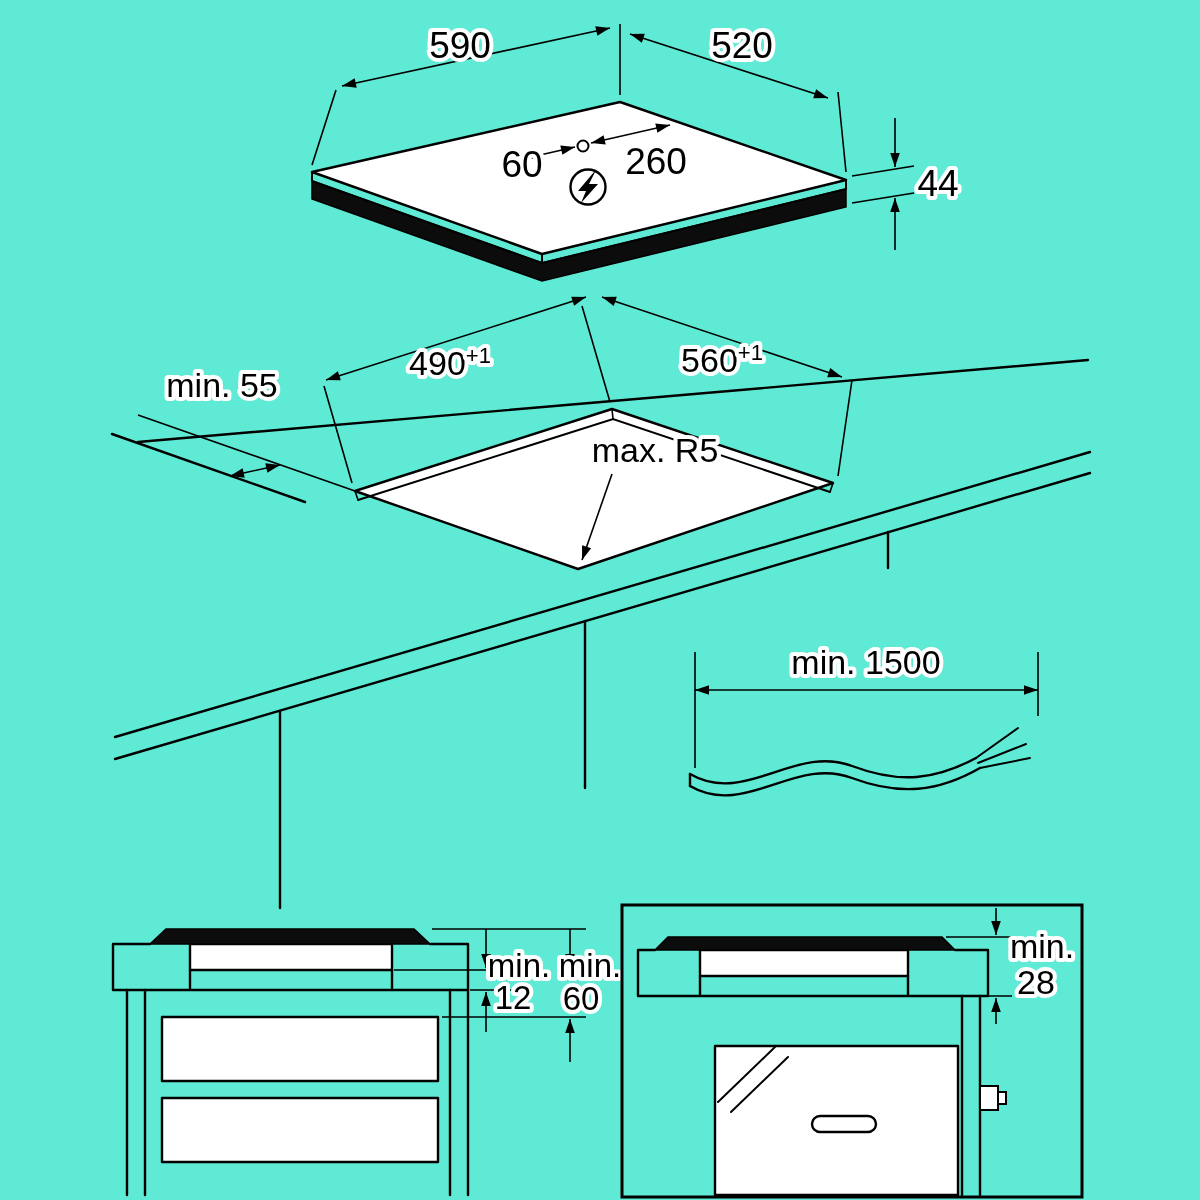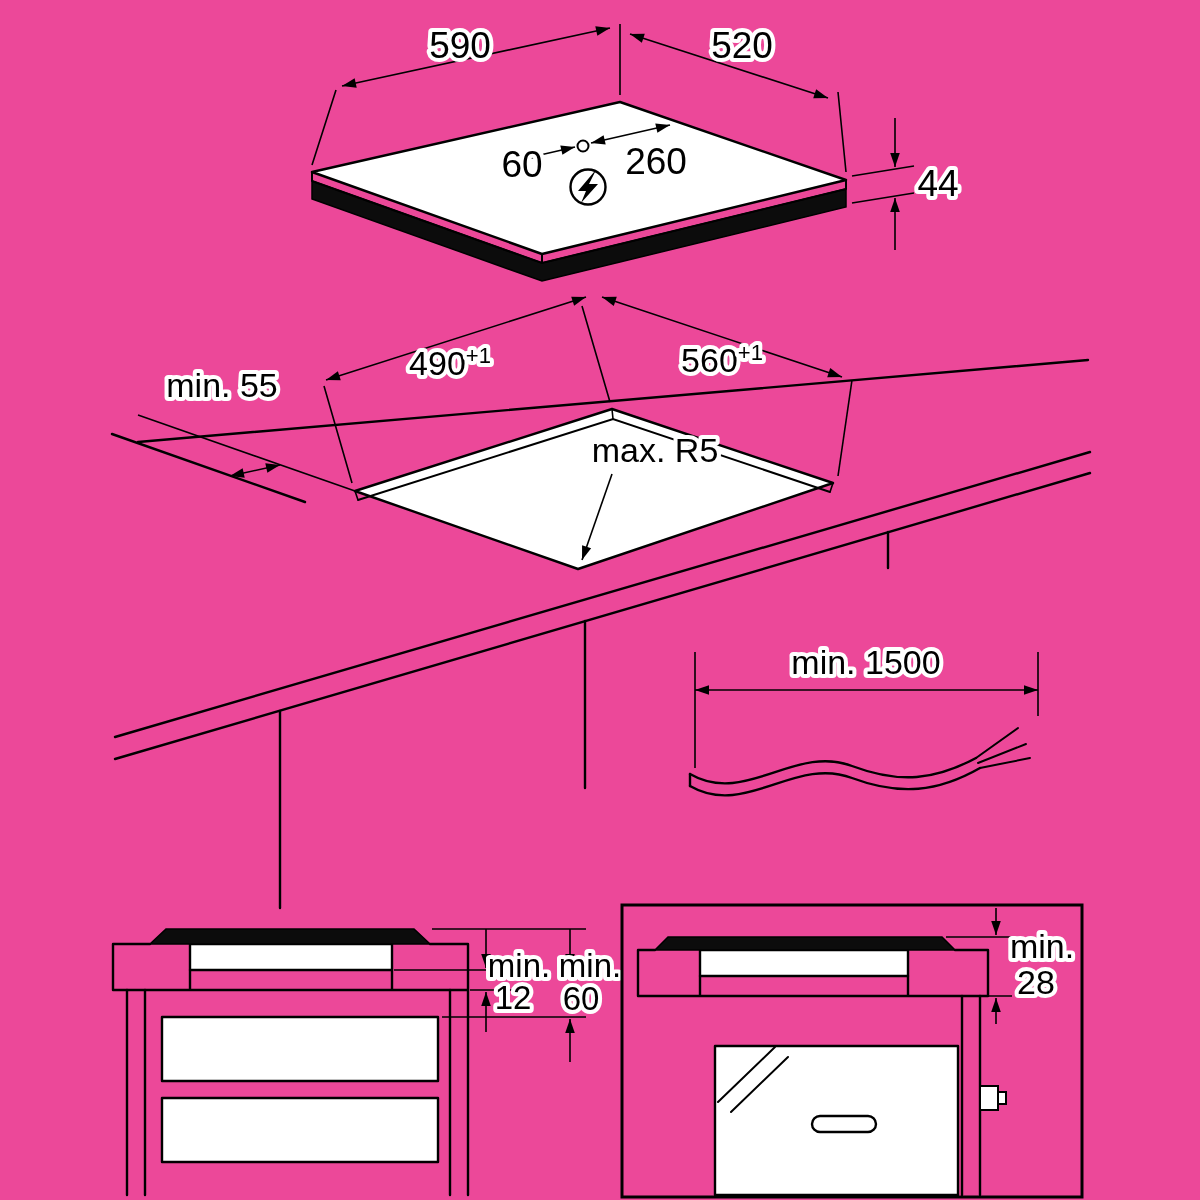--- a/index.html
+++ b/index.html
@@ -1,16 +1,16 @@
 <!DOCTYPE html>
 <html><head>
 <meta charset="utf-8">
 <style>
   html,body{margin:0;padding:0;background:#fff;}
-  #stage{position:relative;width:1200px;height:1200px;background:#ec4899;overflow:hidden;}
+  #stage{position:relative;width:1200px;height:1200px;background:#5eead4;overflow:hidden;}
   svg{position:absolute;left:0;top:0;width:1200px;height:1200px;}
   .ln{stroke:#000;stroke-width:2.4;fill:none;stroke-linecap:round;stroke-linejoin:round;}
   .ln2{stroke:#000;stroke-width:2;fill:none;stroke-linecap:round;}
   .thin{stroke:#000;stroke-width:1.6;fill:none;}
   .dim{stroke:#000;stroke-width:1.6;fill:none;marker-start:url(#ah);marker-end:url(#ah);}
   .de{stroke:#000;stroke-width:1.6;fill:none;marker-end:url(#ah);}
   .blk{fill:#0c0c0c;stroke:#000;stroke-width:1.5;}
   .wht{fill:#ffffff;}
   text{font-family:"Liberation Sans","DejaVu Sans",sans-serif;fill:#000;stroke:#fff;stroke-width:8px;paint-order:stroke;stroke-linejoin:round;text-anchor:middle;}
   .t1{font-size:37px;}

